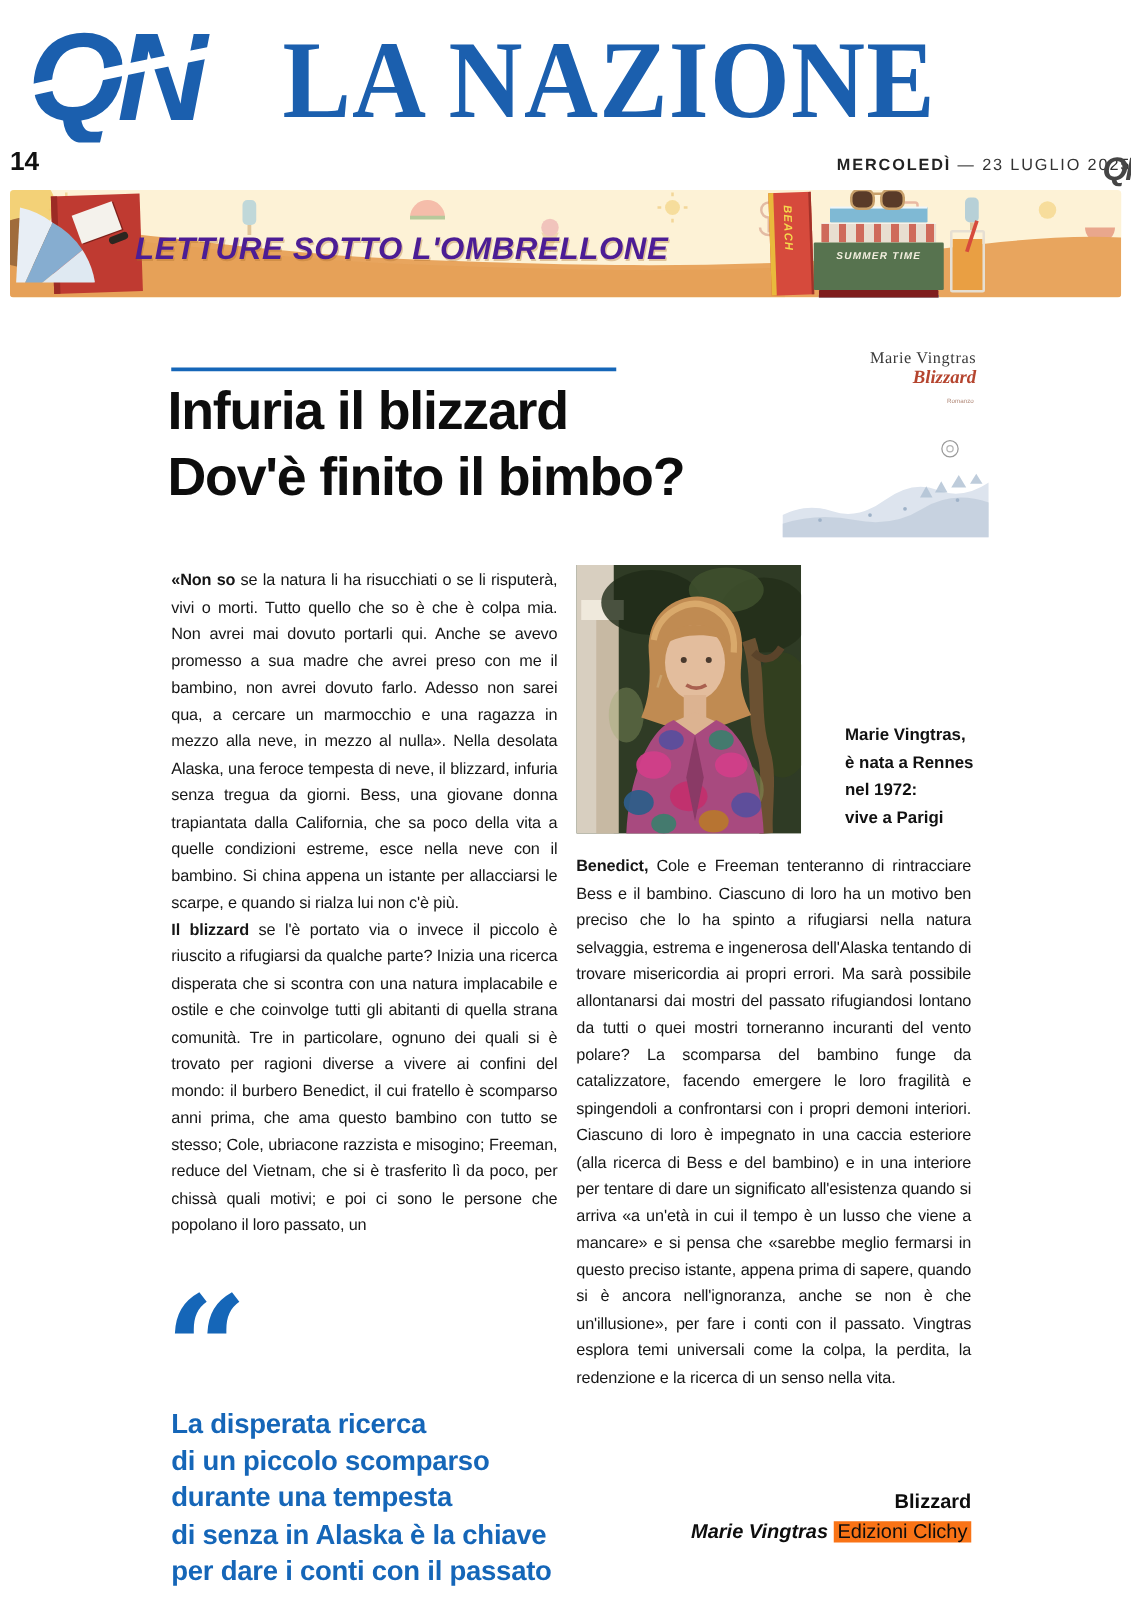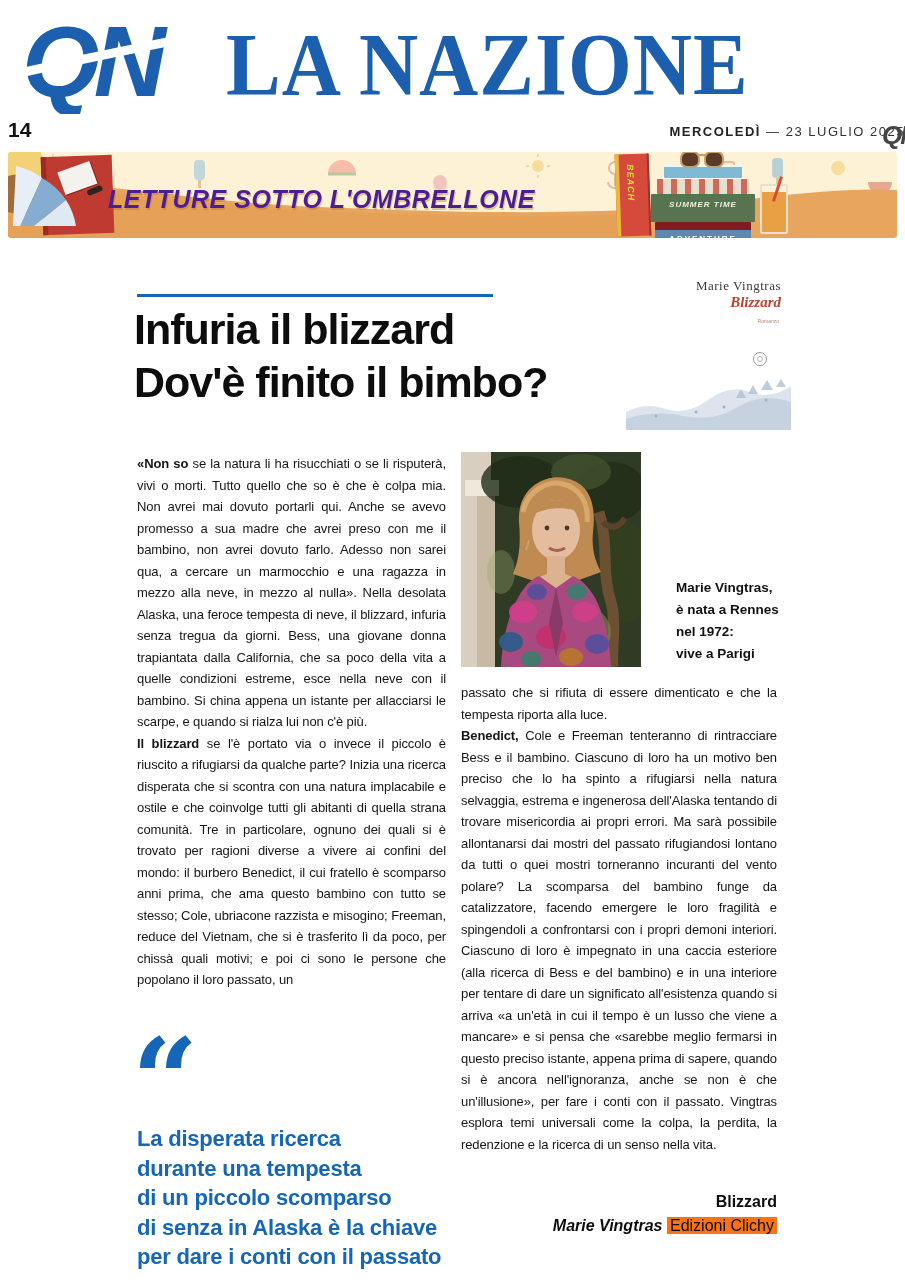--- a/index.html
+++ b/index.html
@@ -44,21 +44,21 @@
   .tall-book{position:absolute;left:0;top:2px;width:28px;height:82px;background:#d64a3c;
              border-left:4px solid #e9b93c;border-right:2px solid #a33228;transform:rotate(-2deg);}
   .tall-book span{position:absolute;left:6px;top:10px;writing-mode:vertical-rl;
                   font-size:9px;font-weight:900;font-style:italic;color:#f5d94d;letter-spacing:1px;}
   .stack{position:absolute;left:32px;top:0;width:110px;height:86px;}
   .bk{position:relative;margin:0 auto;border-radius:1px;}
   .bk1{width:78px;height:11px;background:#7fb9d4;border-top:2px solid #eef6f9;margin-top:13px;}
   .bk2{width:92px;height:15px;background:#e8ded0;
        background-image:repeating-linear-gradient(90deg,#cf6a5a 0 6px,#e8ded0 6px 14px);
        border-top:1px solid #fff;}
-  .bk3{width:104px;height:28px;background:#57734f;color:#f3efdf;font-size:8px;font-style:italic;
+  .bk3{width:104px;height:38px;background:#57734f;color:#f3efdf;font-size:8px;font-style:italic;
        font-weight:bold;text-align:center;line-height:21px;letter-spacing:1px;white-space:nowrap;overflow:hidden;}
   .bk4{width:96px;height:17px;background:#5e88ae;color:#fff;font-size:8px;font-weight:bold;
        text-align:center;line-height:17px;letter-spacing:2px;border-top:8px solid #7f1d1d;white-space:nowrap;overflow:hidden;}
   .bk5{width:100px;height:12px;background:#e3d7c2;
        background-image:repeating-linear-gradient(90deg,#c45a4a 0 4px,#e3d7c2 4px 10px,#4a7fae 10px 14px,#e3d7c2 14px 22px);}
   .shades{position:absolute;left:28px;top:-1px;width:54px;height:16px;z-index:5;}
   .shades i{position:absolute;width:16px;height:13px;border-radius:7px;background:#5a3b28;
             border:2px solid #c8a06a;}
   .shades i:first-child{left:4px;} .shades i:last-child{left:28px;}
   .shades u{position:absolute;left:22px;top:3px;width:8px;height:4px;border-top:2px solid #c8a06a;}
@@ -274,29 +274,28 @@
     </svg>
   </div>
   <div class="caption">
     <div>Marie Vingtras,</div>
     <div>è nata a Rennes</div>
     <div>nel 1972:</div>
     <div>vive a Parigi</div>
   </div>
 
   <div class="col col2">
-    <p><span>passato che si rifiuta di essere dimenticato e che la tempesta riporta alla luce.</span></p>
     <p><b>Benedict,</b><span> Cole e Freeman tenteranno di rintracciare Bess e il bambino. Ciascuno di loro ha un motivo ben preciso che lo ha spinto a rifugiarsi nella natura selvaggia, estrema e ingenerosa dell'Alaska tentando di trovare misericordia ai propri errori. Ma sarà possibile allontanarsi dai mostri del passato rifugiandosi lontano da tutti o quei mostri torneranno incuranti del vento polare? La scomparsa del bambino funge da catalizzatore, facendo emergere le loro fragilità e spingendoli a confrontarsi con i propri demoni interiori. Ciascuno di loro è impegnato in una caccia esteriore (alla ricerca di Bess e del bambino) e in una interiore per tentare di dare un significato all'esistenza quando si arriva «a un'età in cui il tempo è un lusso che viene a mancare» e si pensa che «sarebbe meglio fermarsi in questo preciso istante, appena prima di sapere, quando si è ancora nell'ignoranza, anche se non è che un'illusione», per fare i conti con il passato. Vingtras esplora temi universali come la colpa, la perdita, la redenzione e la ricerca di un senso nella vita.</span></p>
   </div>
 
   <div class="quote-mark">“</div>
   <div class="pullquote">
     <div>La disperata ricerca</div>
+    <div>di un piccolo scomparso</div>
     <div>durante una tempesta</div>
-    <div>di un piccolo scomparso</div>
     <div>di senza in Alaska è la chiave</div>
     <div>per dare i conti con il passato</div>
   </div>
 
   <div class="credit">
     <div class="ctit">Blizzard</div>
     <div>
       <span class="cauth">Marie Vingtras</span>
       <span class="cpub">Edizioni Clichy</span>
     </div>

